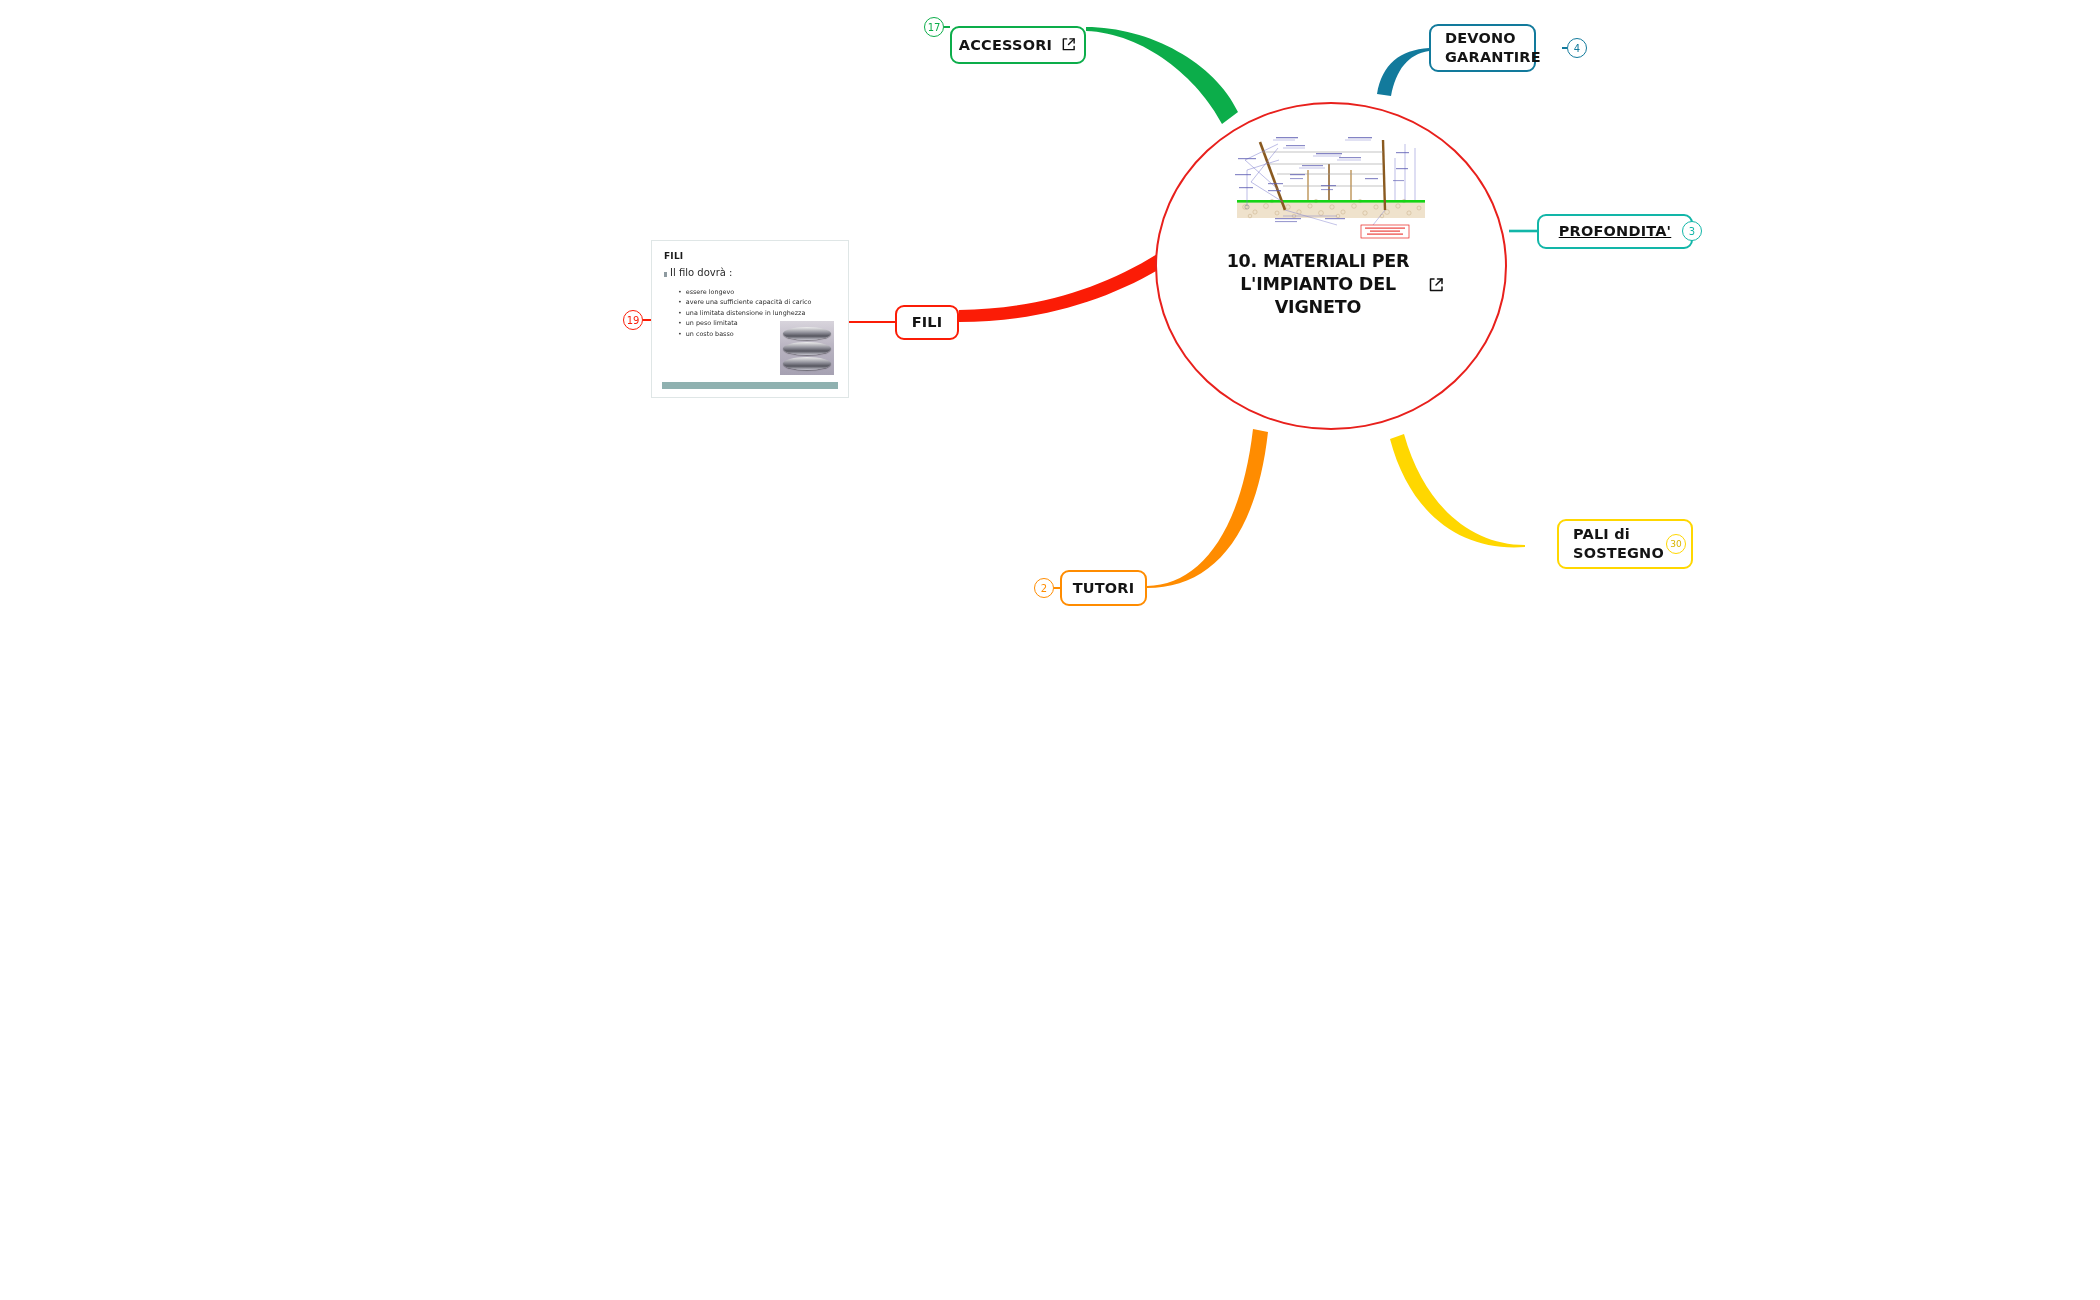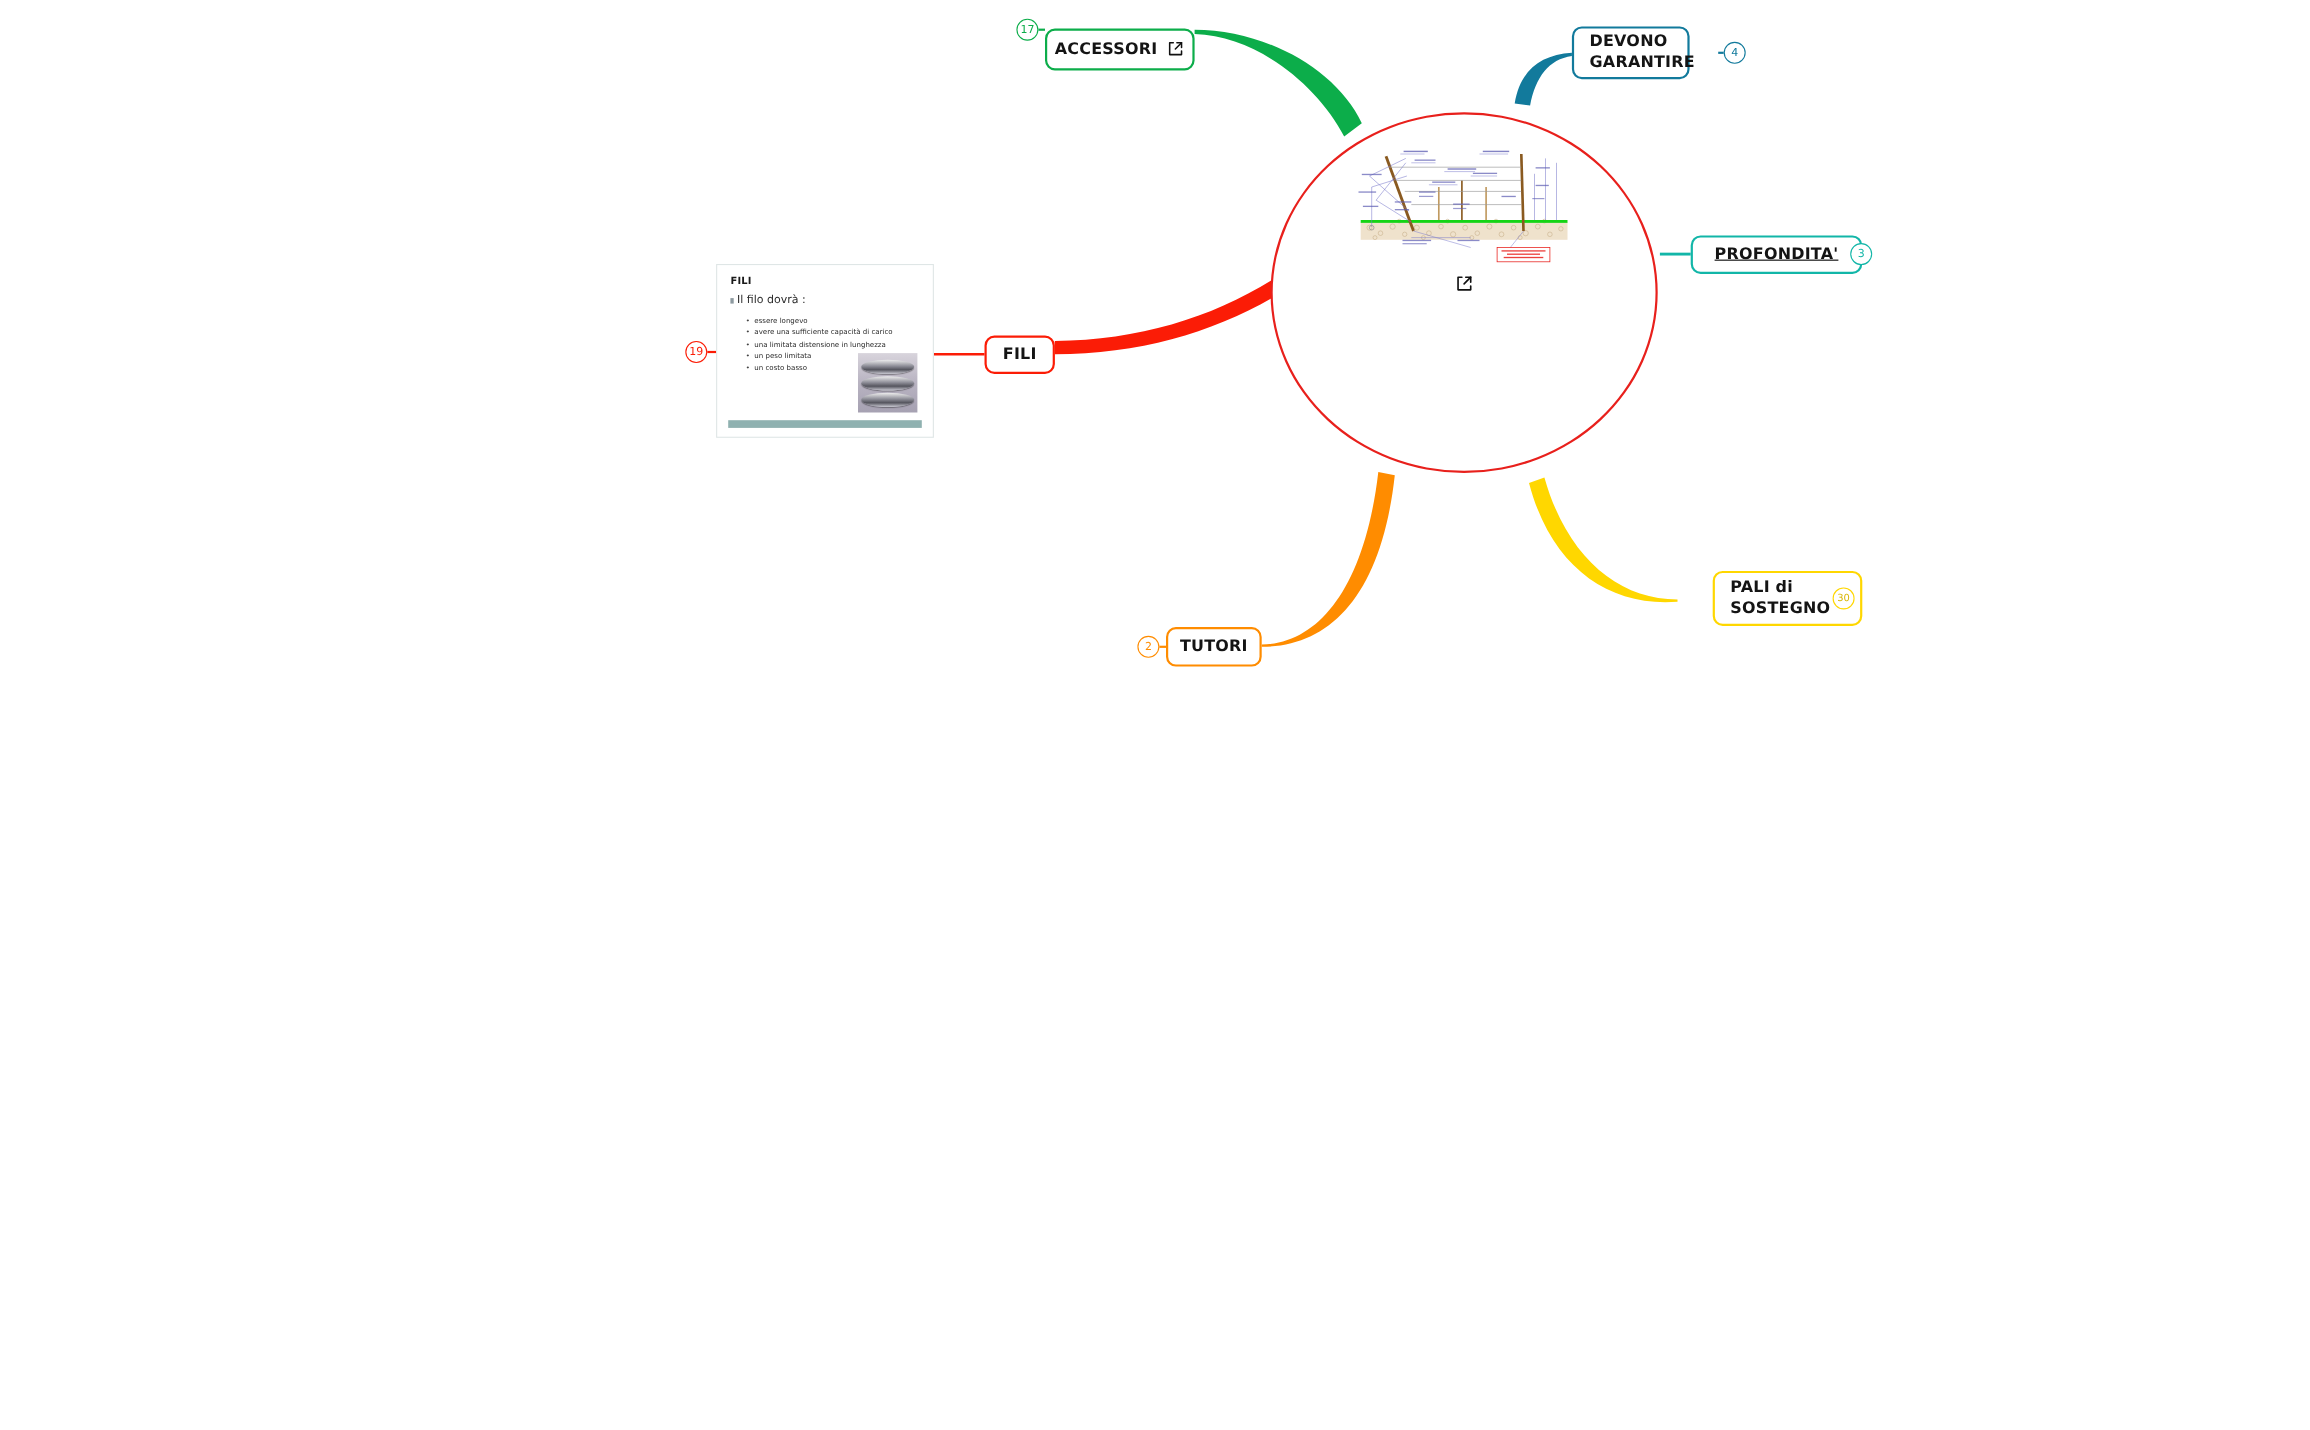--- a/index.html
+++ b/index.html
@@ -355,20 +355,21 @@
         <rect x="128" y="95" width="48" height="13" fill="none" stroke="#e8201c" stroke-width="0.7"></rect>
         <g fill="#e8201c" opacity="0.85">
           <rect x="132" y="97.5" width="40" height="1.2"></rect>
           <rect x="137" y="100.5" width="30" height="1.2"></rect>
           <rect x="134" y="103.5" width="36" height="1.2"></rect>
         </g>
       </svg>
     </div>
 
     <div class="root-title-row">
+      <div class="root-title">10. MATERIALI PER L'IMPIANTO DEL VIGNETO</div>
       <span class="ext-icon">
         <svg width="16" height="16" viewBox="0 0 16 16" fill="none" stroke="#111" stroke-width="1.5" stroke-linecap="round" stroke-linejoin="round">
           <path d="M6 2 H2.5 V13.5 H14 V10"></path>
           <path d="M9.5 2 H14 V6.5"></path>
           <path d="M14 2 L8 8"></path>
         </svg>
       </span>
     </div>
   </div>
 

